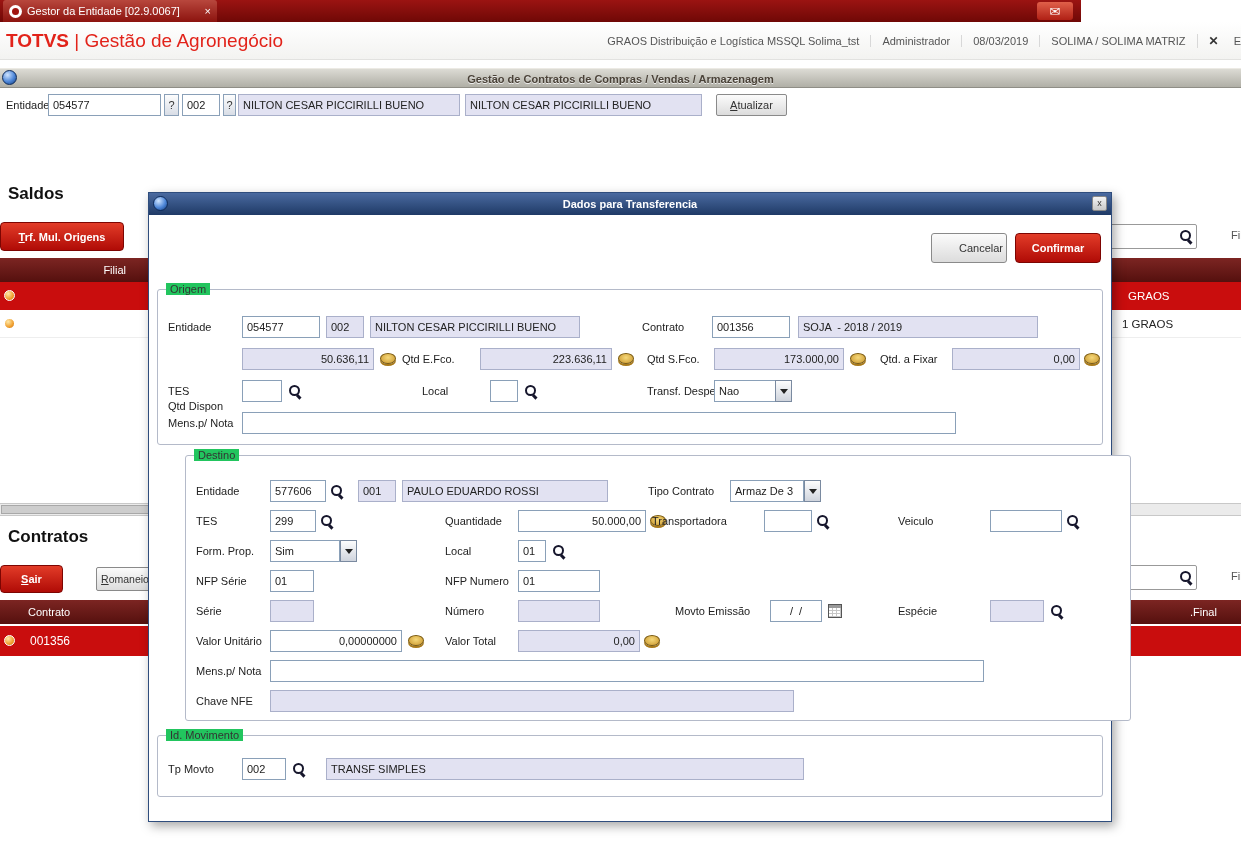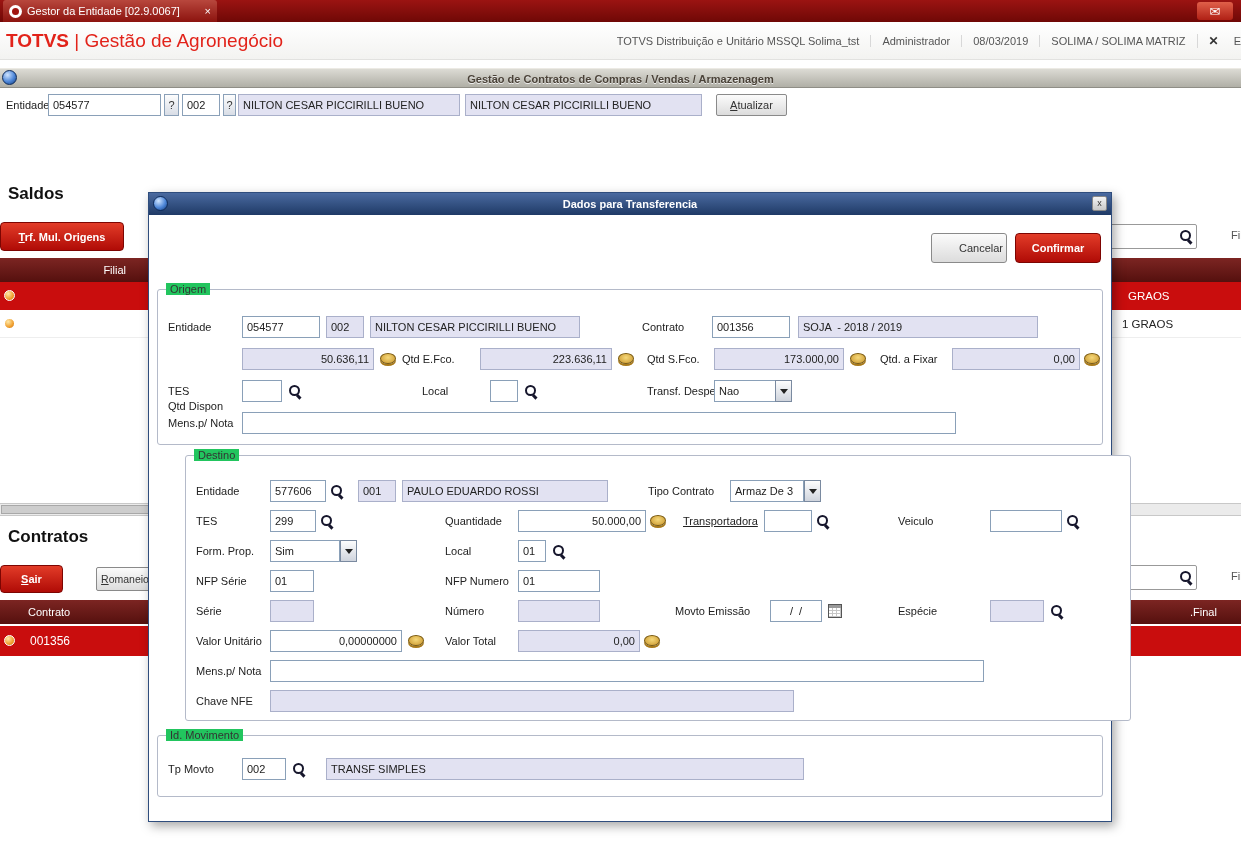--- a/index.html
+++ b/index.html
@@ -1,21 +1,21 @@
 <!DOCTYPE html>
 <html><head>
 <meta charset="utf-8">
 <style>
   * { margin:0; padding:0; box-sizing:border-box; }
   body { font-family:"Liberation Sans", sans-serif; background:#fff; }
   .screen { position:relative; width:1241px; height:842px; background:#fff; overflow:hidden; font-family:"Liberation Sans", sans-serif; }
   .abs { position:absolute; }
 
   
-  .topbar { position:absolute; left:0; top:0; width:1241px; height:22px; background:linear-gradient(#9b1412,#6f0806); }
+  .topbar { position:absolute; left:0; top:0; width:1081px; height:22px; background:linear-gradient(#9b1412,#6f0806); }
   .tab { position:absolute; left:3px; top:0; height:22px; width:214px; background:linear-gradient(#b8473d,#8c130e); border-radius:3px 3px 0 0; display:flex; align-items:center; padding:0 6px; color:#fff; font-size:11px; }
   .tabicon { width:13px; height:13px; border-radius:50%; background:#fff; position:relative; flex:0 0 13px; margin-right:5px; }
   .tabicon::after { content:""; position:absolute; left:3px; top:3px; width:7px; height:7px; border-radius:50%; background:#a01510; }
   .tab-title { flex:1; overflow:hidden; white-space:nowrap; }
   .tab-close { font-size:11px; color:#fff; cursor:pointer; padding-left:6px; }
   .mailbox { position:absolute; right:8px; top:2px; width:36px; height:18px; border-radius:3px; background:linear-gradient(#e0604a,#b02015); display:flex; align-items:center; justify-content:center; color:#fff; font-size:13px; cursor:pointer; }
 
   
   .header { position:absolute; left:0; top:22px; width:1241px; height:38px; background:linear-gradient(#ffffff,#f3f3f1); border-bottom:1px solid #e2e2e0;padding-left:29px; }
   .brand { position:absolute; left:6px; top:8px; font-size:19px; color:#e2231a; white-space:nowrap; }
@@ -93,21 +93,21 @@
     <div class="mailbox">✉</div>
   </div>
 
   <div class="header">
     <div class="brand">
       <b>TOTVS</b>
       <span>|</span>
       <span>Gestão de Agronegócio</span>
     </div>
     <div class="hdr-right">
-      <span class="hdr-item">TOTVS Distribuição e Unitário MSSQL Solima_tst</span>
+      <span class="hdr-item">GRAOS Distribuição e Logística MSSQL Solima_tst</span>
       <span class="hdr-item">Administrador</span>
       <span class="hdr-item">08/03/2019</span>
       <span class="hdr-item">SOLIMA / SOLIMA MATRIZ</span>
       <span class="hdr-item hdr-close">✕</span>
       <span class="hdr-partial">E</span>
     </div>
   </div>
 
   <div class="graybar">
     <span>Gestão de Contratos de Compras / Vendas / Armazenagem</span>
@@ -247,21 +247,21 @@
         <span class="cbtn" style="left:618px;"></span>
       </div>
 
       <div class="fr" style="top:54px;">
         <span class="lbl" style="left:10px;">TES</span>
         <input class="in" style="left: 84px; width: 46px;" value="299">
         <span class="mag" style="left:134px;"></span>
         <span class="lbl" style="left:259px;">Quantidade</span>
         <input class="in num" style="left: 332px; width: 128px;" value="50.000,00">
         <span class="coin" style="left:464px;"></span>
-        <span class="lbl" style="left:497px;text-decoration:underline;">Transportadora</span>
+        <span class="lbl" style="left:466px;">Transportadora</span>
         <input class="in" style="left: 578px; width: 48px;">
         <span class="mag" style="left:630px;"></span>
         <span class="lbl" style="left:712px;">Veiculo</span>
         <input class="in" style="left: 804px; width: 72px;">
         <span class="mag" style="left:880px;"></span>
       </div>
 
       <div class="fr" style="top:84px;">
         <span class="lbl" style="left:10px;">Form. Prop.</span>
         <input class="in" style="left: 84px; width: 70px;" value="Sim">

